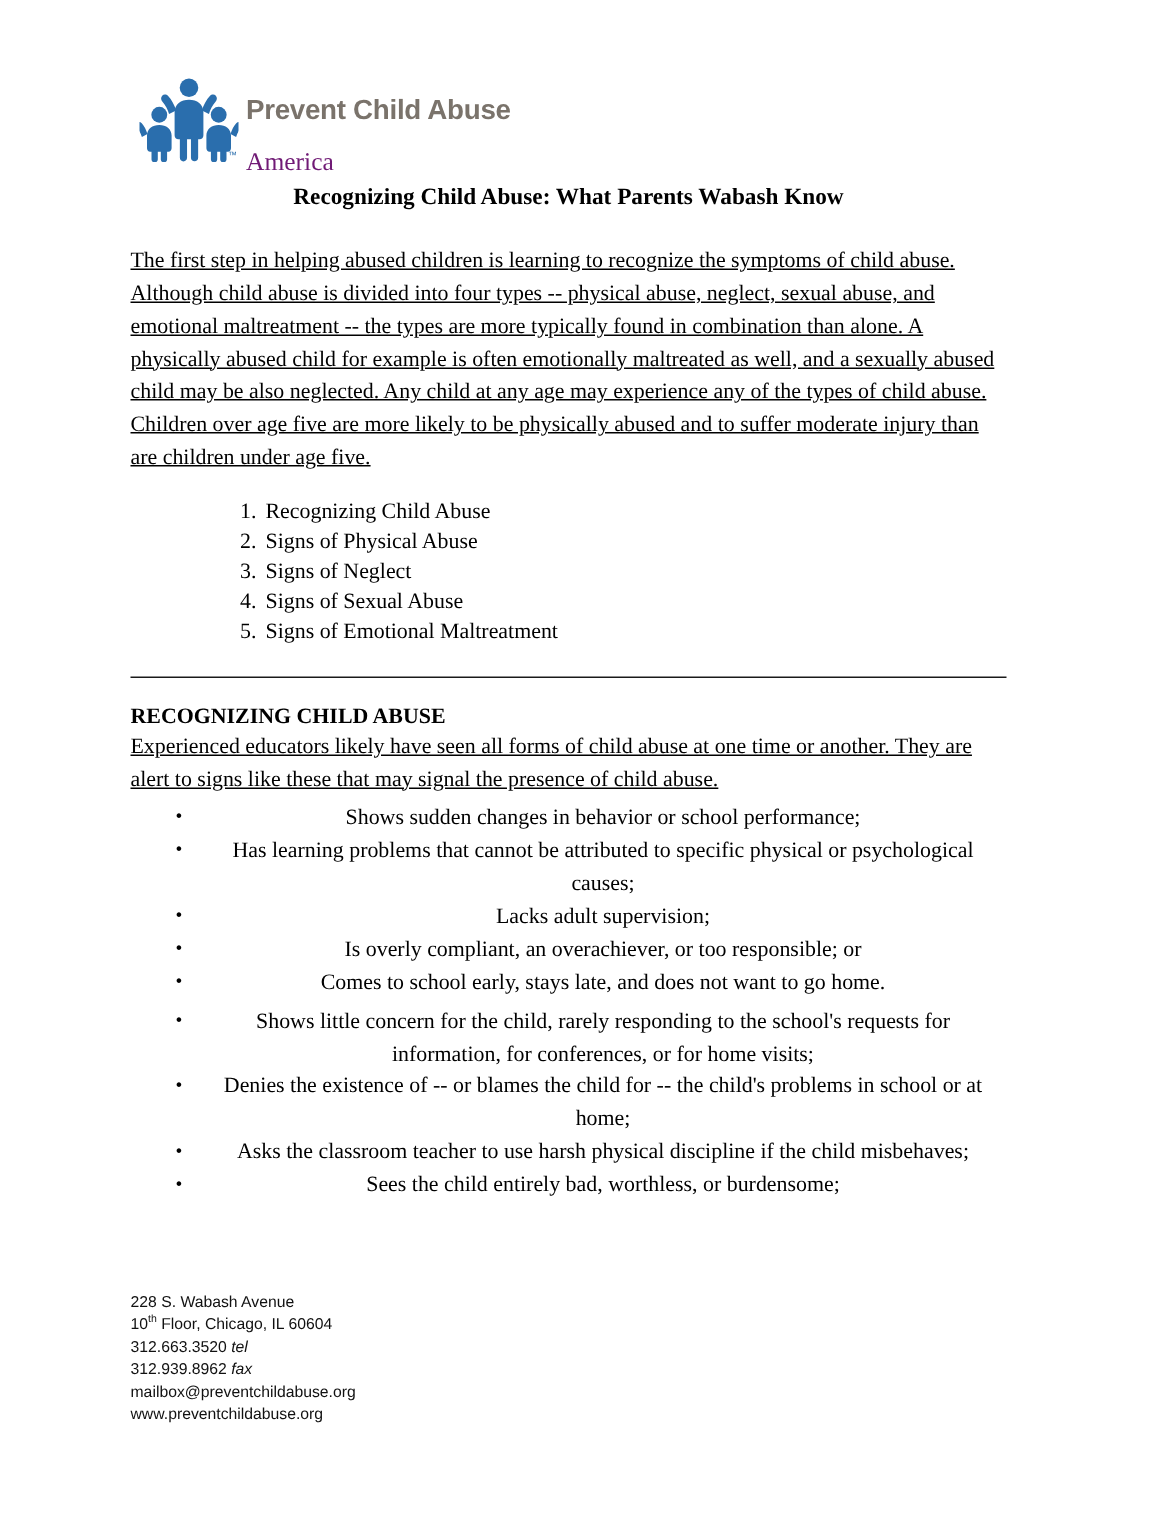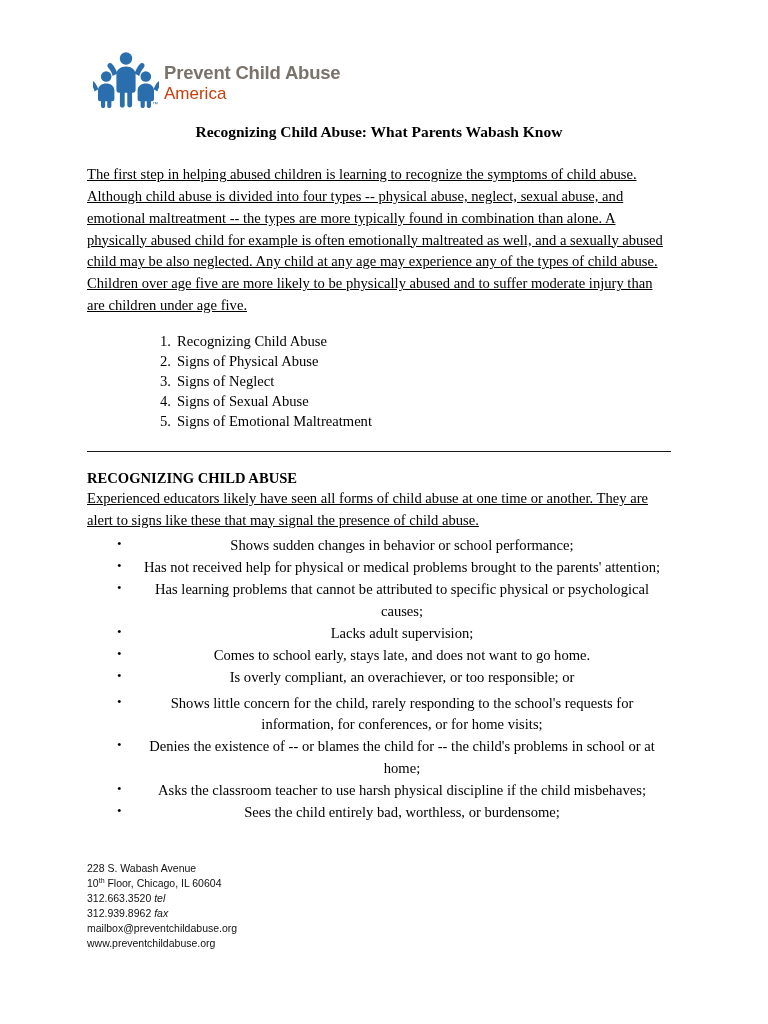--- a/index.html
+++ b/index.html
@@ -54,25 +54,25 @@
   .logo-line1 {
     font-family: "Liberation Sans", sans-serif;
     font-weight: bold;
     font-size: 18.5px;
     letter-spacing: -0.2px;
     color: #7a736b;
     line-height: 1.05;
     white-space: nowrap;
   }
   .logo-line2 {
-    font-family: Liberation Sans, sans-serif;
+    font-family: Liberation Serif, serif;
     font-size: 17px;
-    color: #c2410c;
+    color: #701a75;
     line-height: 1.2;
-    margin-top: 2px;
+    margin-top: 16px;
     white-space: nowrap;
   }
 
   
   .doc {
     position: absolute;
     left: 87px;
     top: 122px;
     width: 584px;
   }
@@ -220,25 +220,24 @@
       <li>Signs of Emotional Maltreatment</li>
     </ol>
 
     <hr class="rule">
 
     <h2 class="section-head">RECOGNIZING CHILD ABUSE</h2>
     <p class="body-text">Experienced educators likely have seen all forms of child abuse at one time or another. They are alert to signs like these that may signal the presence of child abuse.</p>
 
     <ul class="bullets">
       <li>Shows sudden changes in behavior or school performance;</li>
-      <li>Has not received help for physical or medical problems brought to the parents' attention;</li>
       <li>Has learning problems that cannot be attributed to specific physical or psychological causes;</li>
       <li>Lacks adult supervision;</li>
+      <li>Is overly compliant, an overachiever, or too responsible; or</li>
       <li>Comes to school early, stays late, and does not want to go home.</li>
-      <li>Is overly compliant, an overachiever, or too responsible; or</li>
     </ul>
 
     <ul class="bullets">
       <li>Shows little concern for the child, rarely responding to the school's requests for information, for conferences, or for home visits;</li>
       <li>Denies the existence of -- or blames the child for -- the child's problems in school or at home;</li>
       <li>Asks the classroom teacher to use harsh physical discipline if the child misbehaves;</li>
       <li>Sees the child entirely bad, worthless, or burdensome;</li>
     </ul>
 
   </div>

